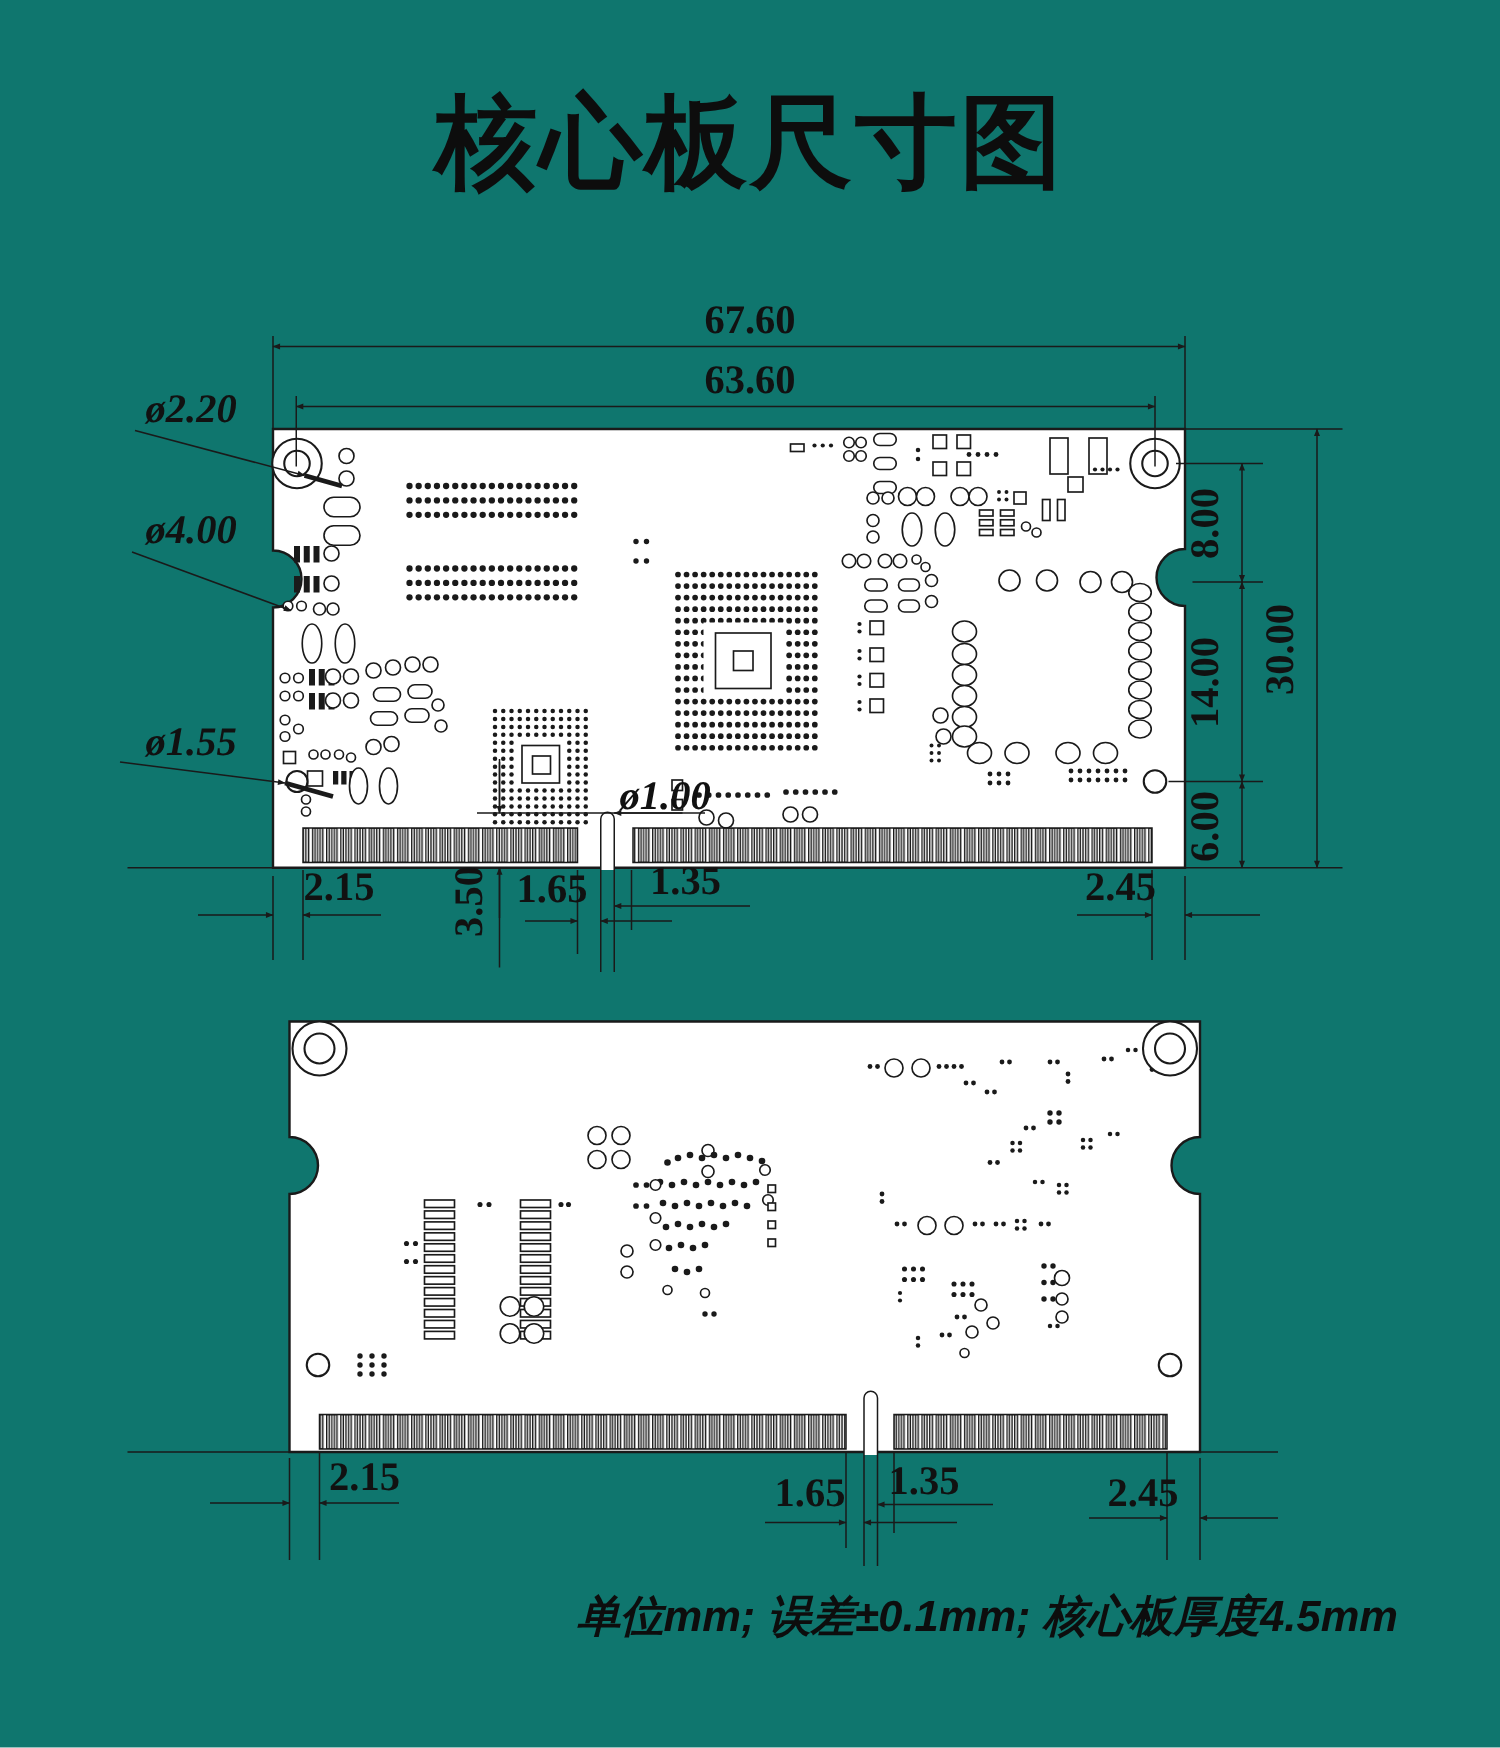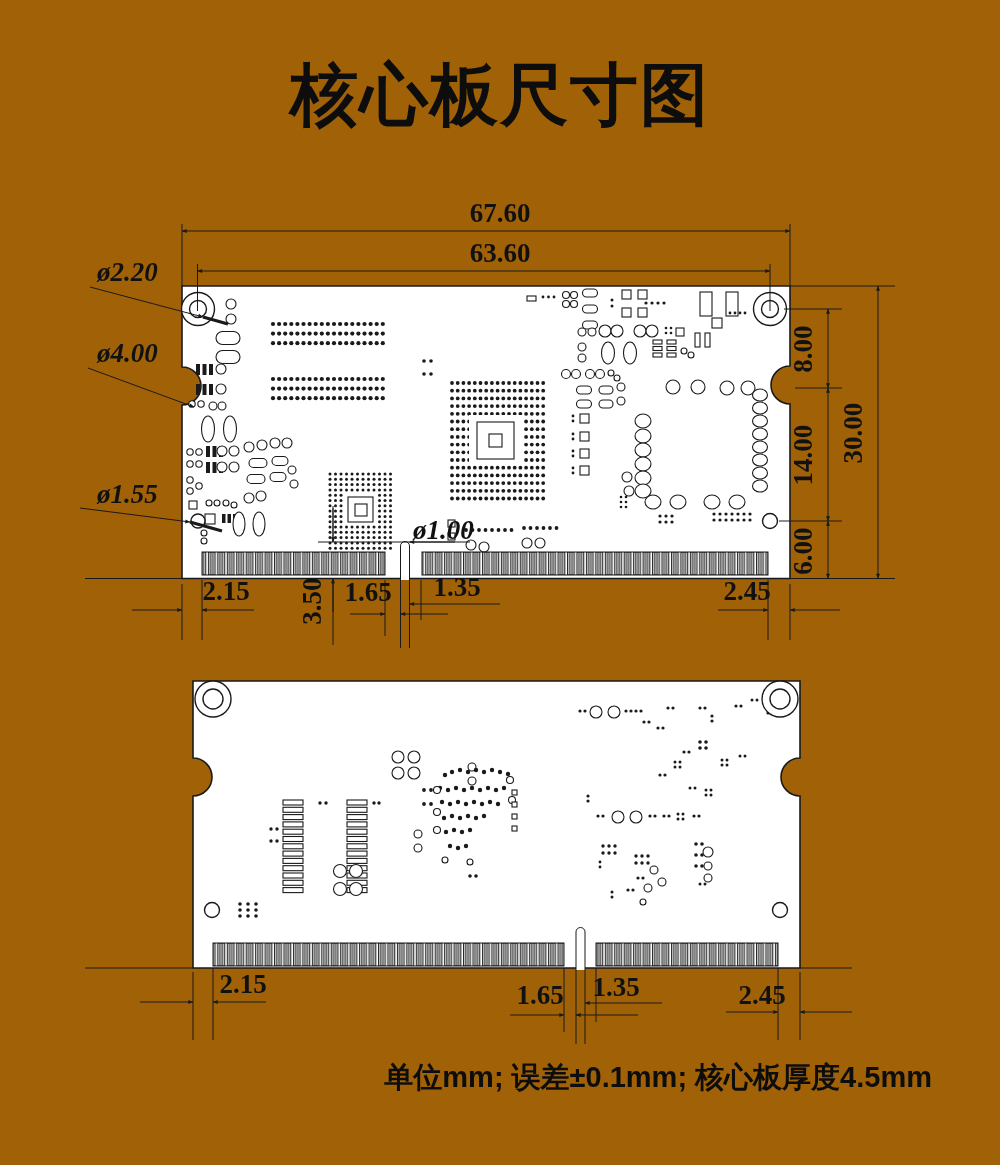--- a/index.html
+++ b/index.html
@@ -1,20 +1,20 @@
 <!DOCTYPE html>
 <html><head>
 <meta charset="utf-8">
 <style>
   html,body{margin:0;padding:0;background:#fff;}
-  .page{position:relative;width:1000px;height:1165px;background:#a16207;overflow:hidden;
+  .page{position:relative;width:1000px;height:1165px;background:#0f766e;overflow:hidden;
         font-family:"Liberation Sans",sans-serif;color:#111;}
   .title{position:absolute;top:50px;left:0;width:100%;text-align:center;margin:0;
          font-size:68px;font-weight:900;letter-spacing:2px;color:#0d0d0d;}
-  .footer{position:absolute;top:1058px;right:68px;font-size:29px;font-weight:700;color:#0d0d0d;}
+  .footer{position:absolute;top:1058px;right:68px;font-size:29px;font-weight:700;color:#0d0d0d;font-style:italic;}
   svg{position:absolute;left:0;top:0;}
   .ln{stroke:#1a1a1a;stroke-width:1;fill:none;}
   .outline{stroke:#1a1a1a;stroke-width:1.6;fill:#fff;}
   .hole{stroke:#1a1a1a;stroke-width:1.4;fill:#fff;}
   .thick{stroke:#1a1a1a;stroke-width:3.2;fill:none;}
   text.dim{font-family:"Liberation Serif","DejaVu Serif",serif;font-size:27px;font-weight:600;fill:#111;}
   text.dim-i{font-style:italic;}
 </style>
 </head>
 <body>

